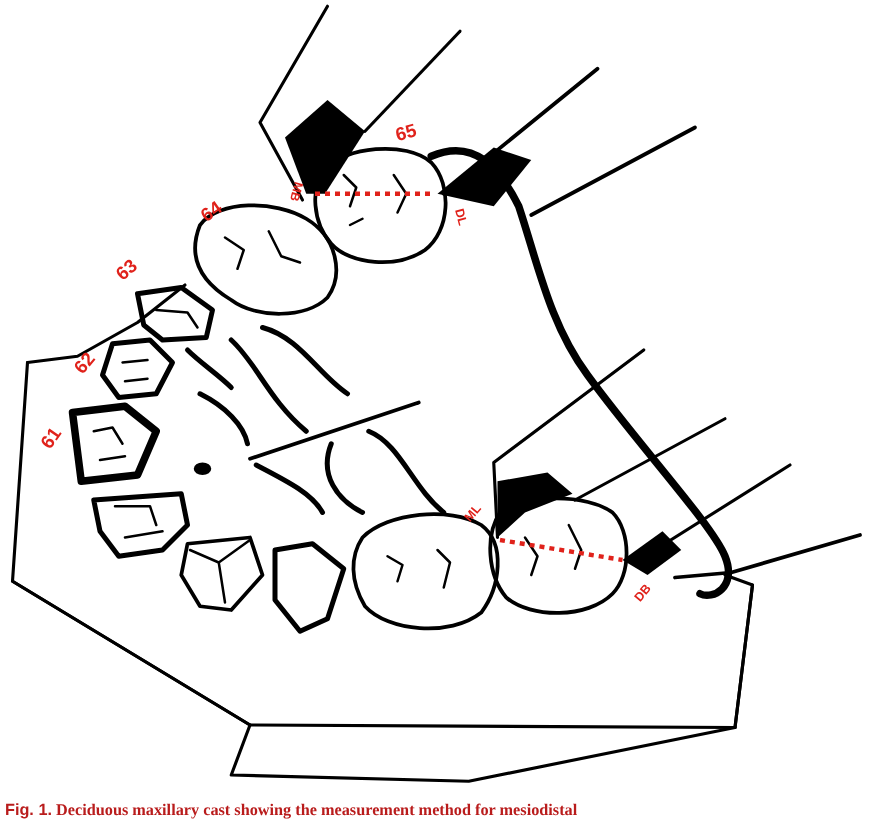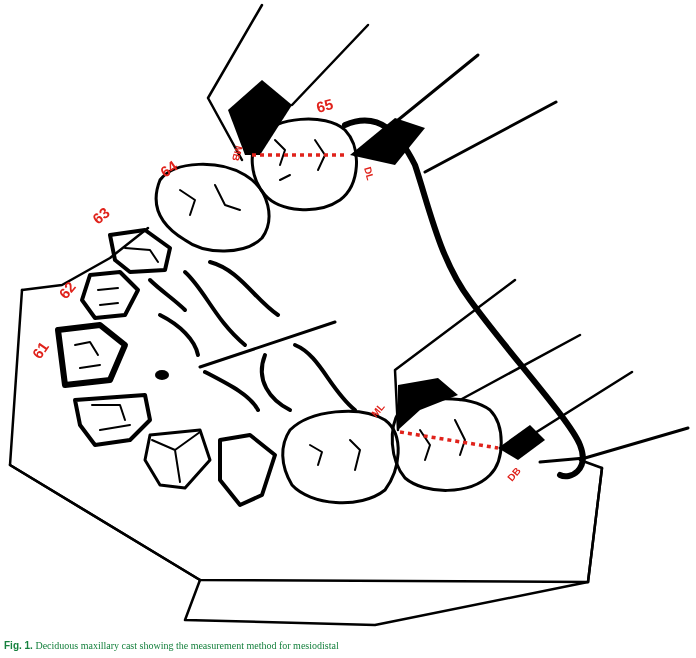--- a/index.html
+++ b/index.html
@@ -2,21 +2,21 @@
 <html><head>
   <meta charset="utf-8">
   <style>
     html, body { margin: 0; padding: 0; background: #ffffff; }
     body { width: 696px; height: 658px; overflow: hidden; position: relative; font-family: "Liberation Serif", serif; }
     #figure { position: absolute; left: 0; top: 0; width: 696px; height: 630px; }
     .lbl { font-family: "Liberation Sans", sans-serif; font-weight: bold; fill: #e0221b; }
     .num { font-size: 15px; }
     .sm { font-size: 10px; }
     .ink { fill: none; stroke: #000; stroke-linecap: round; stroke-linejoin: round; }
-    #caption { position: absolute; left: 4px; top: 640px; font-size: 10px; color: #15803d; white-space: nowrap; }
+    #caption { position: absolute; left: 4px; top: 640px; font-size: 13px; color: #b91c1c; white-space: nowrap; font-weight: bold; }
     #caption b { font-family: "Liberation Sans", sans-serif; }
   </style>
 </head>
 <body>
 
 <svg id="figure" viewBox="0 0 696 630" xmlns="http://www.w3.org/2000/svg">
 
   <g class="ink" stroke-width="2.5">
     <polyline points="22,290 10,465 200,580 588,582 602,468"></polyline>
     <polyline points="10,465 200,580"></polyline>

